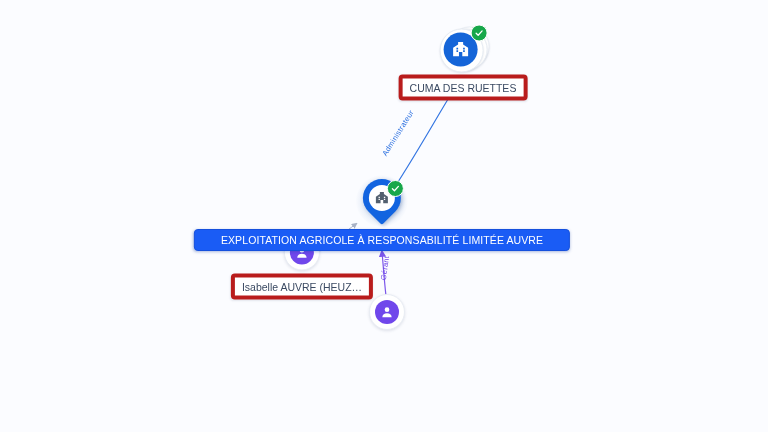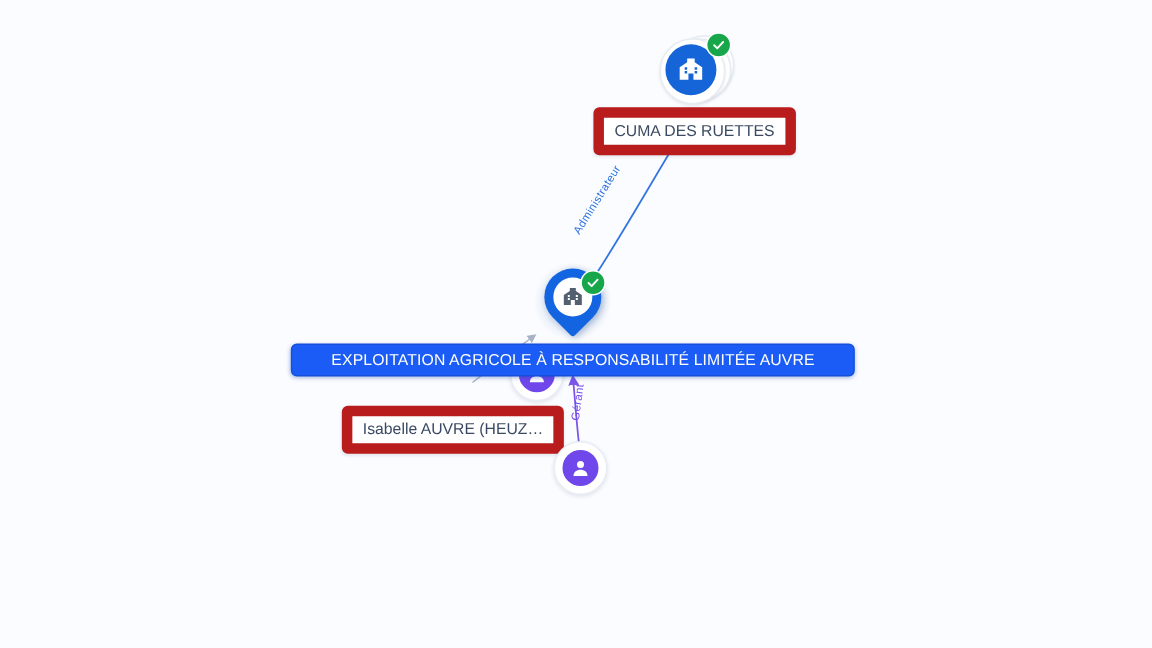--- a/index.html
+++ b/index.html
@@ -126,21 +126,21 @@
     justify-content: center;
     z-index: 5;
   }
 
   
   .label {
     margin-top: 3px;
     padding: 3px 7px;
     border-radius: 4px;
     background: #ffffff;
-    border: 7px solid #b91c1c;
+    border: 4px solid #b91c1c;
     color: #3b4a62;
     font-size: 10.5px;
     line-height: 12px;
     white-space: nowrap;
     box-shadow: 0 1px 2px rgba(30,50,90,.10);
   }
   .label.selected {
     background: #1a5cf5;
     border: 1px solid #1550dd;
     color: #ffffff;
@@ -220,21 +220,21 @@
       </div>
       <div class="badge" style="left:32px; top:5px;">
         <svg width="9" height="9" viewBox="0 0 24 24" fill="none" stroke="#ffffff" stroke-width="3.4" stroke-linecap="round" stroke-linejoin="round">
           <path d="M4 12.5 L9.5 18 L20 6.5"></path>
         </svg>
       </div>
     </div>
     <div class="label selected" style="margin-top:-4px;">EXPLOITATION AGRICOLE À RESPONSABILITÉ LIMITÉE AUVRE</div>
   </div>
 
-  <div class="node" style="left:302px; top:267px;align-items:flex-end;">
+  <div class="node" style="left:302px; top:267px;">
     <div class="person-wrap">
       <div class="person-disc">
         <svg width="14" height="14" viewBox="0 0 24 24" fill="#ffffff">
           <circle cx="12" cy="8" r="4"></circle>
           <path d="M4 21c0-4.4 3.6-7 8-7s8 2.6 8 7z"></path>
         </svg>
       </div>
     </div>
     <div class="label">Isabelle AUVRE (HEUZ…</div>
   </div>

